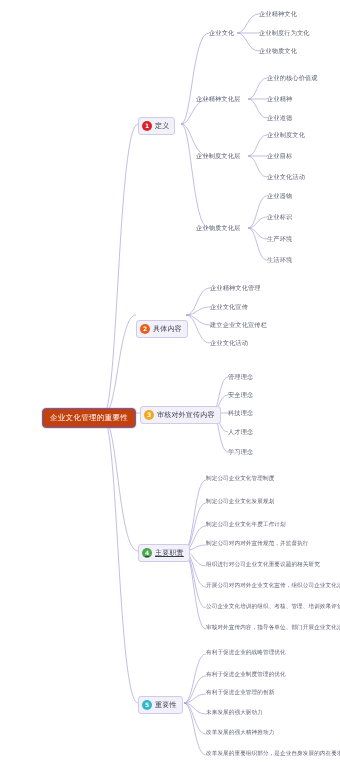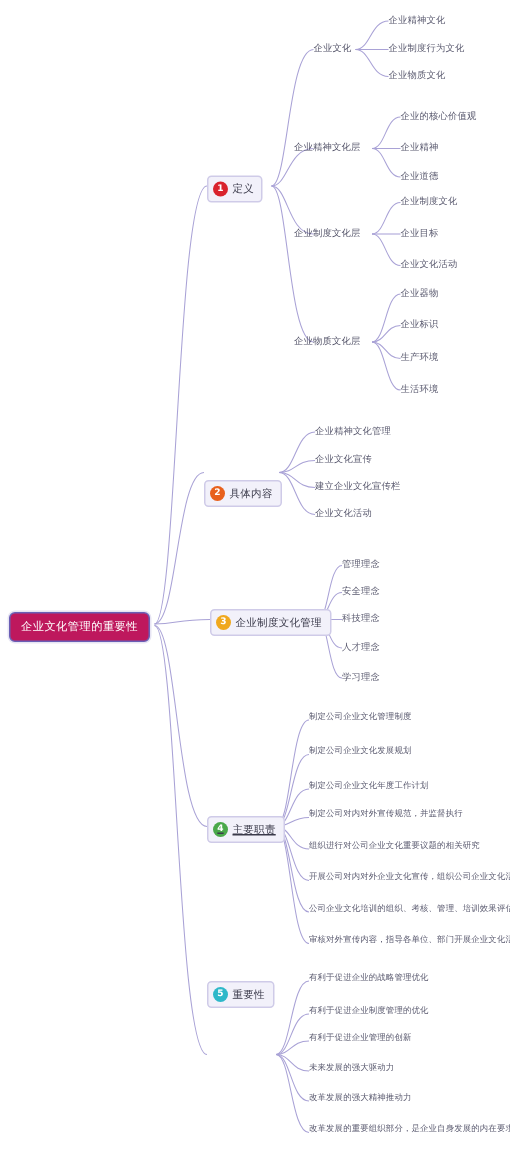--- a/index.html
+++ b/index.html
@@ -28,28 +28,29 @@
     pointer-events: none;
   }
   .node {
     position: absolute;
     box-sizing: border-box;
     white-space: nowrap;
     line-height: 1;
   }
   
   .root {
-    background: #be185d;
+    background: #c2410c;
     color: #ffffff;
     border: 1px solid #6a5eb5;
     border-radius: 4px;
     font-size: 7.5px;
     padding: 5px 7px;
     letter-spacing: 0.3px;
     box-shadow: 0 0 0 1px rgba(123,111,196,0.18);
+    margin-left: 36px;
   }
   
   .branch {
     background: #f2f1fa;
     border: 1px solid #cfcbe8;
     border-radius: 3px;
     font-size: 7px;
     color: #3a3a4a;
     padding: 3px 5px 3px 3px;
     display: flex;
@@ -193,42 +194,42 @@
     <span class="badge" style="background:#e8601c;">2</span>
     <span class="branch-label">具体内容</span>
   </div>
   <div class="node leaf2" style="left:210px; top:284px;">企业精神文化管理</div>
   <div class="node leaf2" style="left:210px; top:303px;">企业文化宣传</div>
   <div class="node leaf2" style="left:210px; top:321px;">建立企业文化宣传栏</div>
   <div class="node leaf2" style="left:210px; top:339px;">企业文化活动</div>
 
   <div class="node branch" style="left:140px; top:406px;">
     <span class="badge" style="background:#f0a81e;">3</span>
-    <span class="branch-label">企业制度文化管理</span>
+    <span class="branch-label">审核对外宣传内容</span>
   </div>
   <div class="node leaf2" style="left:228px; top:373px;">管理理念</div>
   <div class="node leaf2" style="left:228px; top:391px;">安全理念</div>
   <div class="node leaf2" style="left:228px; top:409px;">科技理念</div>
   <div class="node leaf2" style="left:228px; top:428px;">人才理念</div>
   <div class="node leaf2" style="left:228px; top:448px;">学习理念</div>
 
   <div class="node branch" style="left:138px; top:544px;text-decoration:underline;">
     <span class="badge" style="background:#4aa84a;">4</span>
     <span class="branch-label">主要职责</span>
   </div>
   <div class="node leaf-long" style="left:206px; top:476px;">制定公司企业文化管理制度</div>
   <div class="node leaf-long" style="left:206px; top:499px;">制定公司企业文化发展规划</div>
   <div class="node leaf-long" style="left:206px; top:522px;">制定公司企业文化年度工作计划</div>
   <div class="node leaf-long" style="left:206px; top:541px;">制定公司对内对外宣传规范，并监督执行</div>
   <div class="node leaf-long" style="left:206px; top:562px;">组织进行对公司企业文化重要议题的相关研究</div>
   <div class="node leaf-long" style="left:206px; top:583px;">开展公司对内对外企业文化宣传，组织公司企业文化活动</div>
   <div class="node leaf-long" style="left:206px; top:604px;">公司企业文化培训的组织、考核、管理、培训效果评估</div>
   <div class="node leaf-long" style="left:206px; top:625px;">审核对外宣传内容，指导各单位、部门开展企业文化活动</div>
 
-  <div class="node branch" style="left:138px; top:654px;">
+  <div class="node branch" style="left:138px; top:696px;">
     <span class="badge" style="background:#2eb8c9;">5</span>
     <span class="branch-label">重要性</span>
   </div>
   <div class="node leaf-long" style="left:206px; top:650px;">有利于促进企业的战略管理优化</div>
   <div class="node leaf-long" style="left:206px; top:672px;">有利于促进企业制度管理的优化</div>
   <div class="node leaf-long" style="left:206px; top:690px;">有利于促进企业管理的创新</div>
   <div class="node leaf-long" style="left:206px; top:710px;">未来发展的强大驱动力</div>
   <div class="node leaf-long" style="left:206px; top:730px;">改革发展的强大精神推动力</div>
   <div class="node leaf-long" style="left:206px; top:751px;">改革发展的重要组织部分，是企业自身发展的内在要求</div>
 

